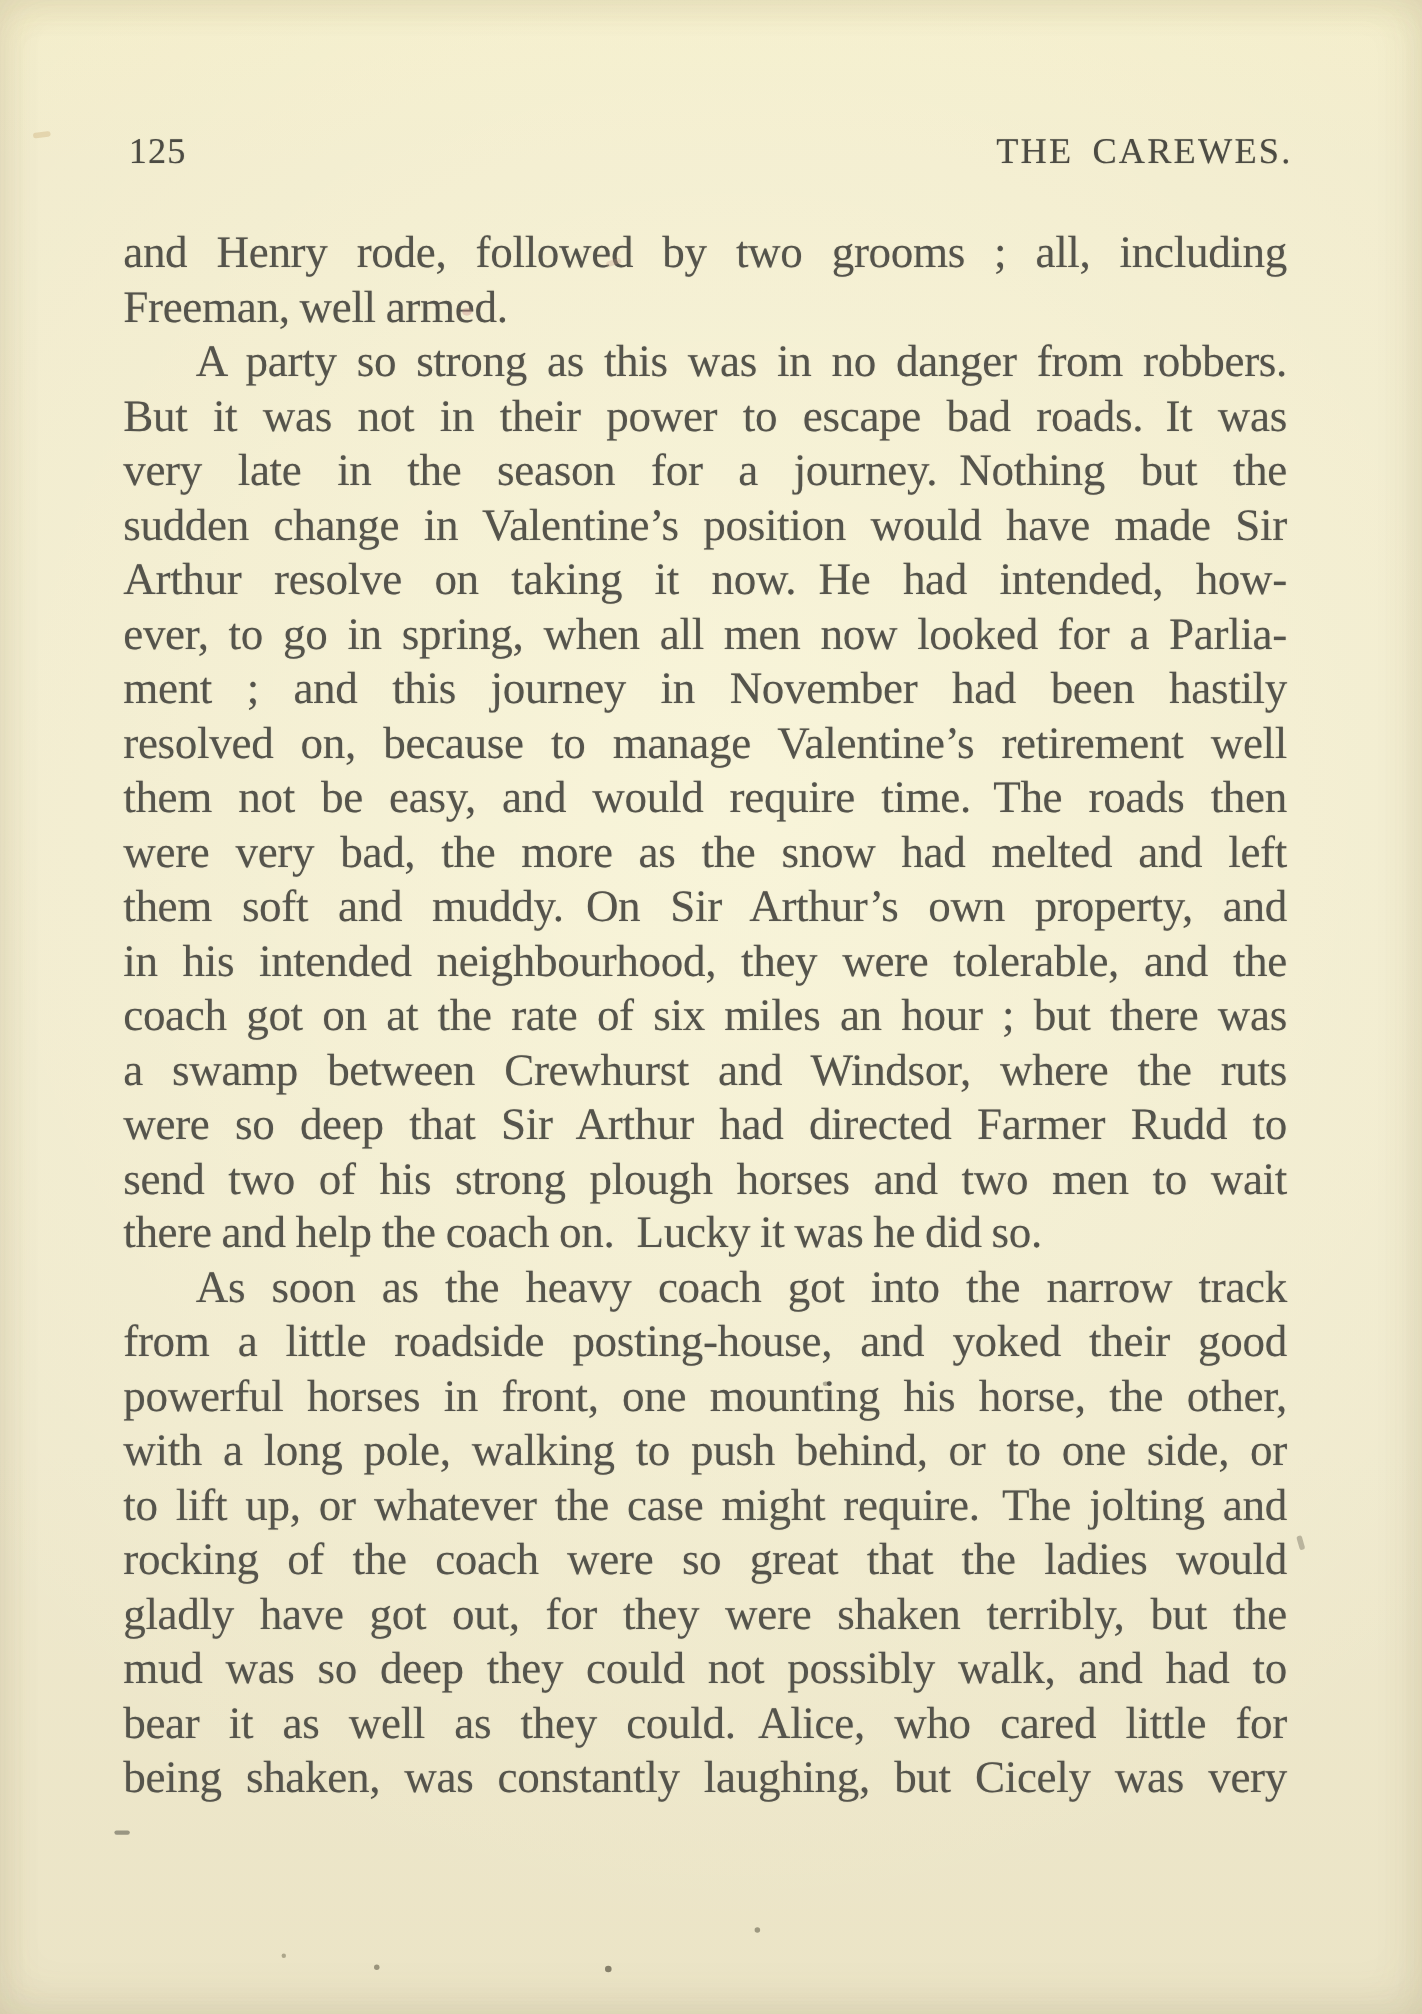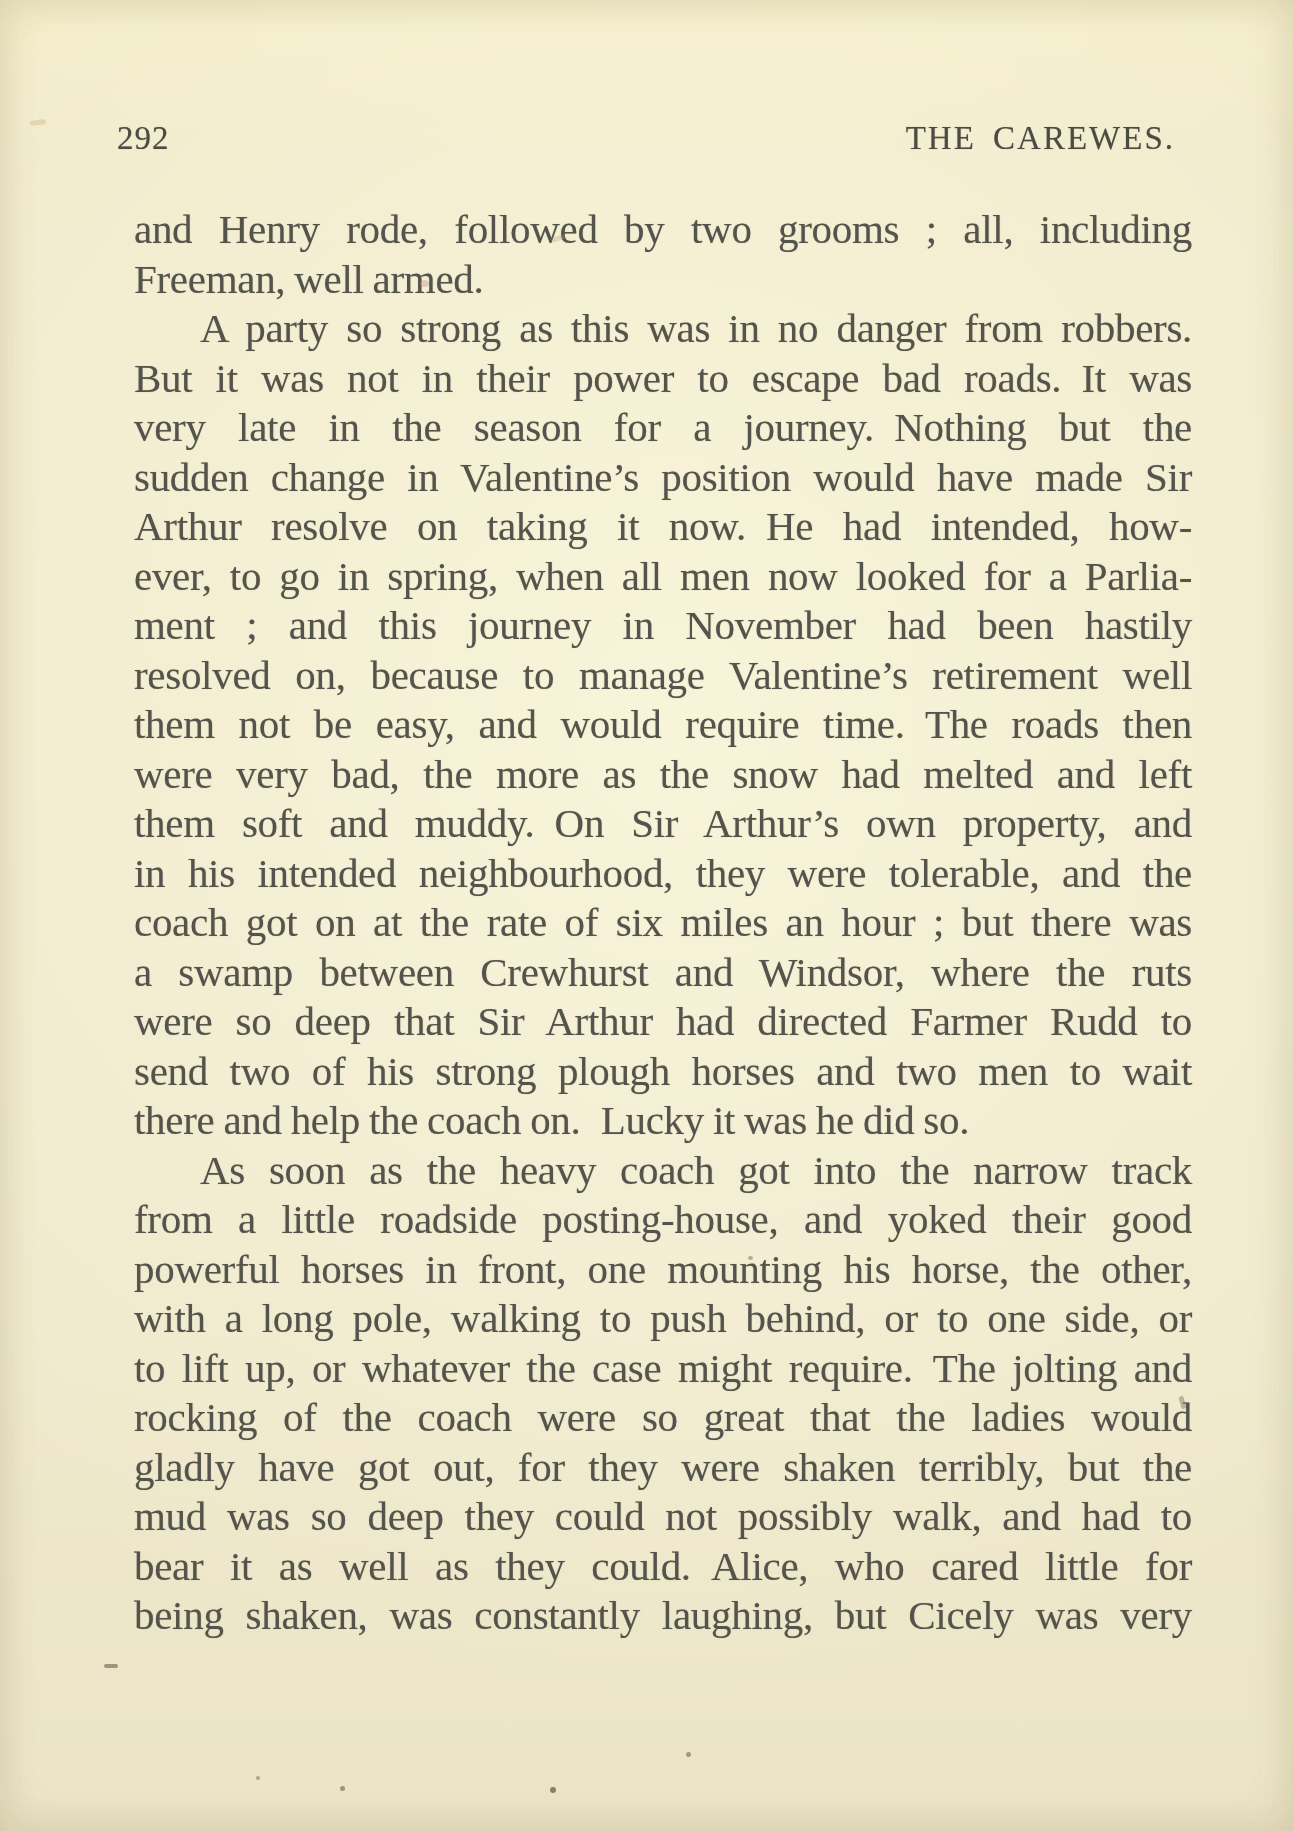--- a/index.html
+++ b/index.html
@@ -23,21 +23,21 @@
     font-size:33px;line-height:33px;letter-spacing:1px;
     color:#4c4b43;text-shadow:0 0 1px rgba(85,82,70,0.45);
   }
   .head{
     position:absolute;left:117px;top:122px;width:1058px;
     text-align:right;font-size:33px;line-height:33px;
     letter-spacing:2px;word-spacing:7px;
     color:#4c4b43;text-shadow:0 0 1px rgba(85,82,70,0.45);
   }
   .body{
-    position:absolute;left:134px;top:205px;width:1058px;
+    position:absolute;left:112px;top:205px;width:1058px;
   }
   .line{
     height:49.5px;line-height:49.5px;
     font-size:41px;
     letter-spacing:-0.3px;word-spacing:-1px;
     text-align:justify;text-align-last:justify;
     text-justify:inter-word;
     text-shadow:0 0 1px rgba(85,82,70,0.40);
     white-space:normal;overflow:visible;
   }
@@ -53,21 +53,21 @@
   .sp6{left:104px;top:1664px;width:14px;height:4px;border-radius:2px;background:rgba(85,84,72,0.55);}
   .sp7{left:256px;top:1776px;width:4px;height:4px;background:rgba(120,114,90,0.55);}
   .sp8{left:340px;top:1786px;width:5px;height:5px;background:rgba(100,95,75,0.6);}
   .sp9{left:550px;top:1787px;width:6px;height:6px;background:rgba(80,75,58,0.65);}
   .sp10{left:686px;top:1752px;width:5px;height:5px;background:rgba(92,90,70,0.55);}
 </style>
 </head>
 <body>
 
 <div id="page" style="--paper: #efe9cd;">
-  <div class="pagenum">292</div>
+  <div class="pagenum">125</div>
   <div class="head">THE CAREWES.</div>
 
   <div class="body">
     <div class="line">and Henry rode, followed by two grooms ; all, including</div>
     <div class="line end">Freeman, well armed.</div>
     <div class="line indent">A party so strong as this was in no danger from robbers.</div>
     <div class="line">But it was not in their power to escape bad roads. It was</div>
     <div class="line">very late in the season for a journey. Nothing but the</div>
     <div class="line">sudden change in Valentine’s position would have made Sir</div>
     <div class="line">Arthur resolve on taking it now. He had intended, how-</div>

